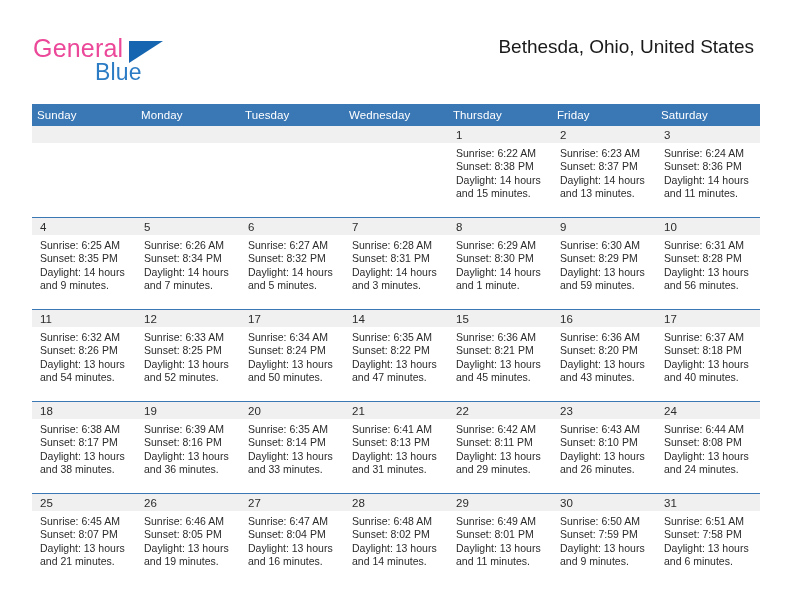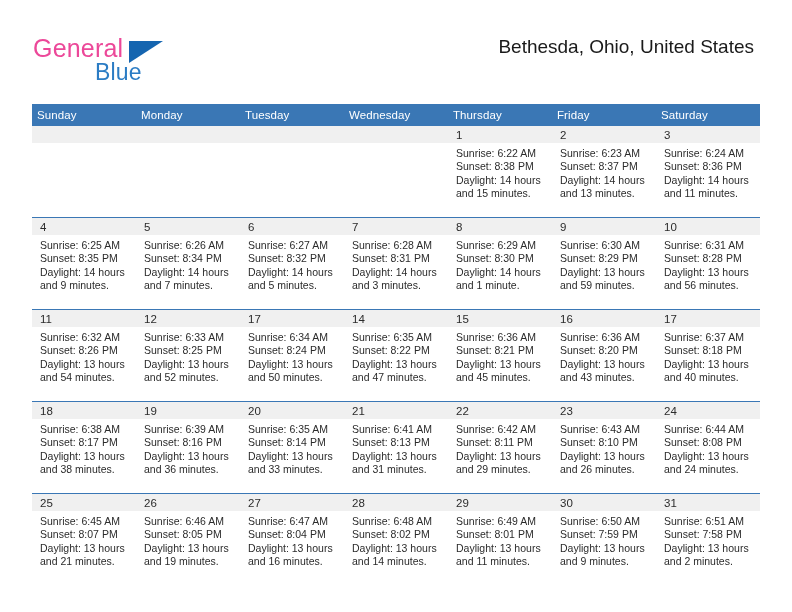--- a/index.html
+++ b/index.html
@@ -571,21 +571,21 @@
             </div>
           </div>
         </td>
         <td>
           <div class="daycell">
             <div class="daynum-band">31</div>
             <div class="details">
               <div>Sunrise: 6:51 AM</div>
               <div>Sunset: 7:58 PM</div>
               <div>Daylight: 13 hours</div>
-              <div>and 2 minutes.</div>
+              <div>and 6 minutes.</div>
             </div>
           </div>
         </td>
       </tr>
 
     </tbody>
   </table>
 
 </div>
 

